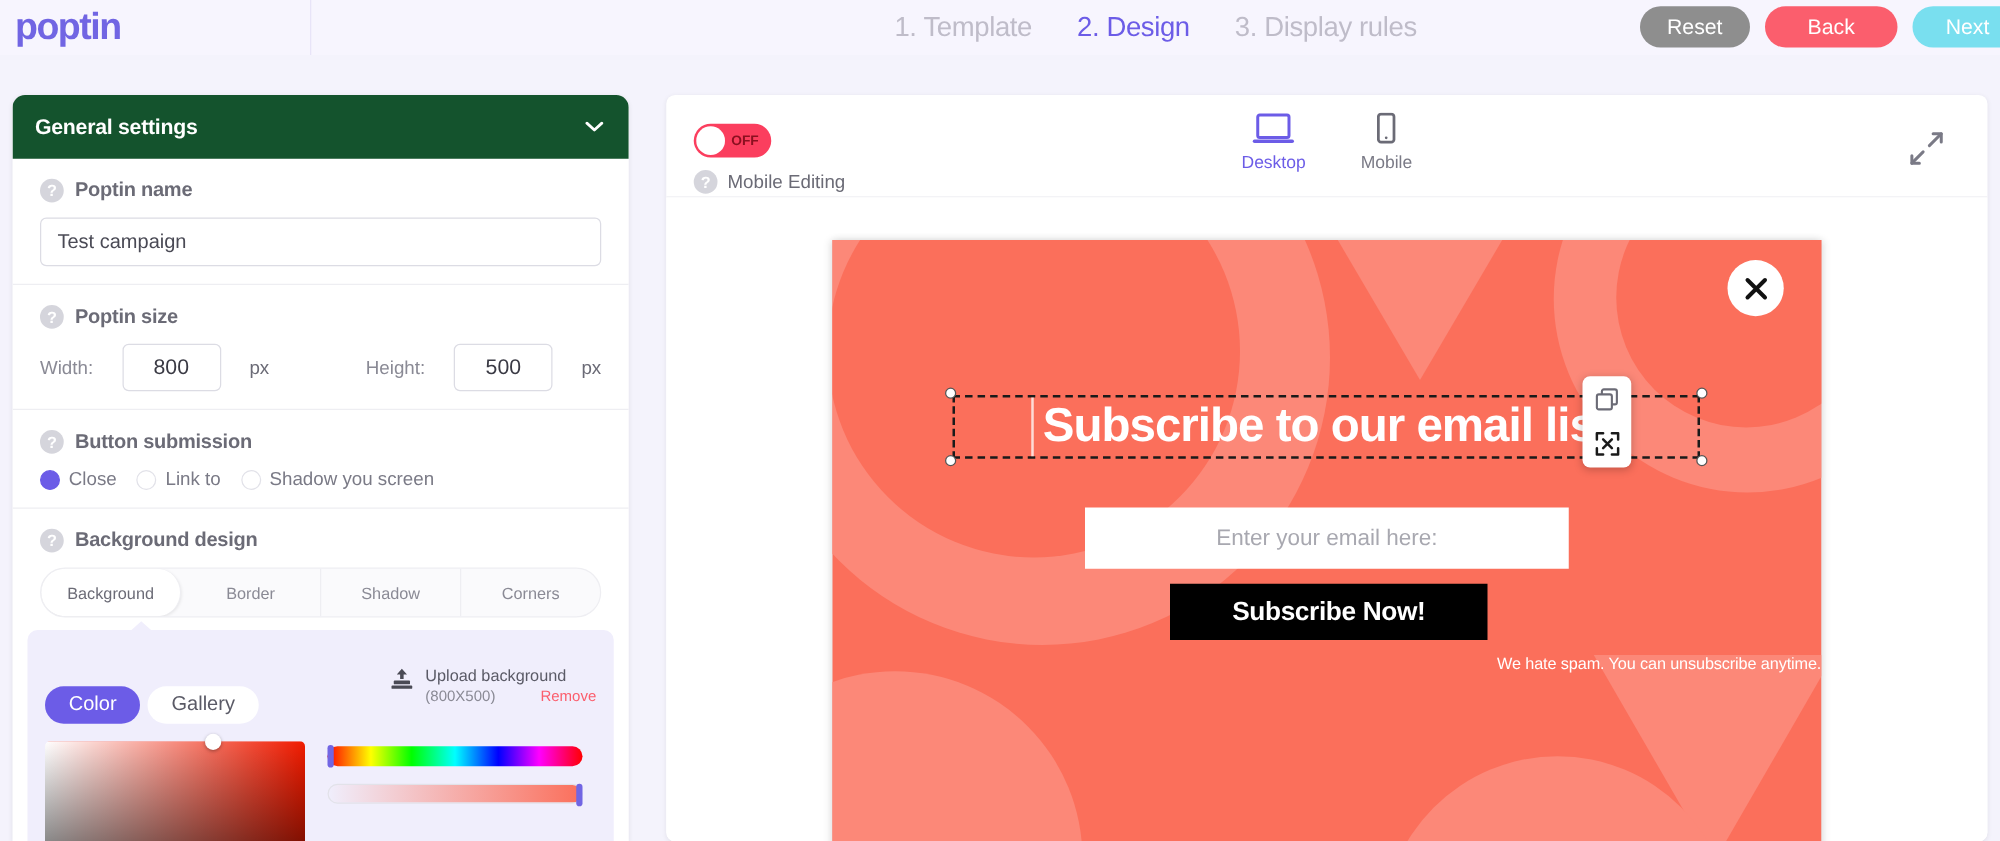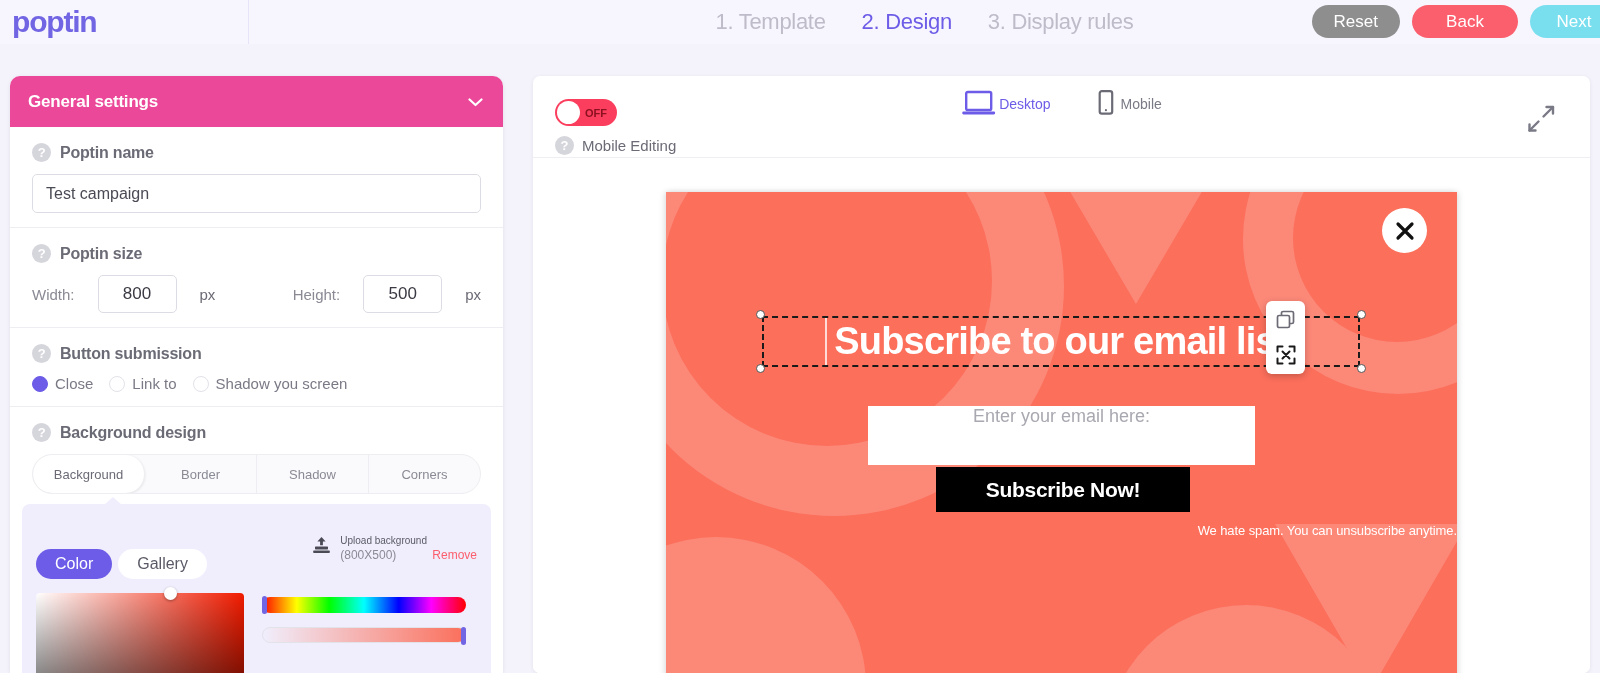--- a/index.html
+++ b/index.html
@@ -52,21 +52,21 @@
   
   .sidebar {
     position: absolute; left: 10px; top: 76px;
     width: 493px; height: 597px;
     background: #fff;
     border-radius: 10px 10px 0 0;
     box-shadow: 0 1px 4px rgba(0,0,0,0.08);
     overflow: hidden;
   }
   .panel-head {
-    height: 51px; background: #ec4899; color: #fff;
+    height: 51px; background: #14532d; color: #fff;
     display: flex; align-items: center; justify-content: space-between;
     padding: 0 20px 0 18px; cursor: pointer;
   }
   .panel-head-title { font-size: 17px; font-weight: 700; letter-spacing: -0.2px; }
   .chev { font-size: 15px; font-weight: 700; }
 
   .section { padding: 16px 22px 14px 22px; border-bottom: 1px solid #EEEEF2; }
   .sec-label {
     display: flex; align-items: center; gap: 9px;
     font-size: 16px; font-weight: 700; color: #6B6B76;
@@ -135,21 +135,21 @@
     display: flex; align-items: center; justify-content: center;
     font-size: 16px; cursor: pointer; margin-top: 31px;
   }
   .pill.on { background: #6C5CE7; color: #fff; }
   .pill.off { background: #fff; color: #5A5A66; margin-left: 6px; }
   .upload-zone {
     margin-left: auto; display: flex; align-items: flex-start; gap: 9px;
   }
   .upl-icon { width: 19px; height: 19px; margin-top: 2px; }
   .upl-text { line-height: 1.35; }
-  .upl-main { font-size: 10px; color: #5A5A66; }
+  .upl-main { font-size: 13px; color: #5A5A66; }
   .upl-sub { font-size: 12px; color: #8A8A95; }
   .upl-remove { font-size: 12px; color: #FB5E6D; cursor: pointer; margin-left: 36px; }
 
   .picker-row { display: flex; gap: 18px; margin-top: 14px; }
   .sv-box {
     width: 208px; height: 108px; border-radius: 4px; position: relative;
     background:
       linear-gradient(to top, rgba(0,0,0,0.62), rgba(0,0,0,0)),
       linear-gradient(to right, #fff, rgba(255,255,255,0)),
       #F11B00;
@@ -202,21 +202,21 @@
     width: 23px; height: 23px; border-radius: 50%; background: #fff;
   }
   .toggle-txt { font-size: 11px; color: #8B1020; font-weight: 700; }
   .me-label { display: flex; align-items: center; gap: 8px; margin-top: 10px; }
   .me-label-txt { font-size: 15px; color: #6B6B76; }
 
   .devices {
     position: absolute; left: 50%; transform: translateX(-50%);
     top: 14px; display: flex; gap: 44px;
   }
-  .dev { display: flex; flex-direction: row; align-items: center; gap: 4px; cursor: pointer; }
+  .dev { display: flex; flex-direction: column; align-items: center; gap: 4px; cursor: pointer; }
   .dev-lbl { font-size: 14px; color: #7A7A86; }
   .dev.active .dev-lbl { color: #6C5CE7; }
   .expand-btn {
     position: absolute; right: 34px; top: 28px; cursor: pointer;
   }
 
   .stage {
     position: relative; height: 515px; background: #fff;
     display: flex; justify-content: center; padding-top: 34px;
   }
@@ -300,22 +300,22 @@
     position: absolute; left: 600px; top: 109px;
     width: 39px; background: #fff; border-radius: 6px;
     box-shadow: 0 2px 7px rgba(0,0,0,0.22); z-index: 9;
     display: flex; flex-direction: column; align-items: center;
     padding: 8px 0; gap: 13px;
   }
   .ftool { width: 22px; height: 22px; cursor: pointer; }
 
   .email-input {
     position: absolute; left: 202px; top: 214px;
-    width: 387px; height: 59px; background: #fff;
-    display: flex; align-items: flex-start; justify-content: center;
+    width: 387px; height: 49px; background: #fff;
+    display: flex; align-items: center; justify-content: center;
     z-index: 5; cursor: text;
   }
   .email-ph { font-size: 18px; color: #A8A8B0; }
   .sub-btn {
     position: absolute; left: 270px; top: 275px;
     width: 254px; height: 45px; background: #000;
     display: flex; align-items: center; justify-content: center;
     color: #fff; font-size: 21px; font-weight: 700; letter-spacing: -0.3px;
     cursor: pointer; z-index: 5;
   }

